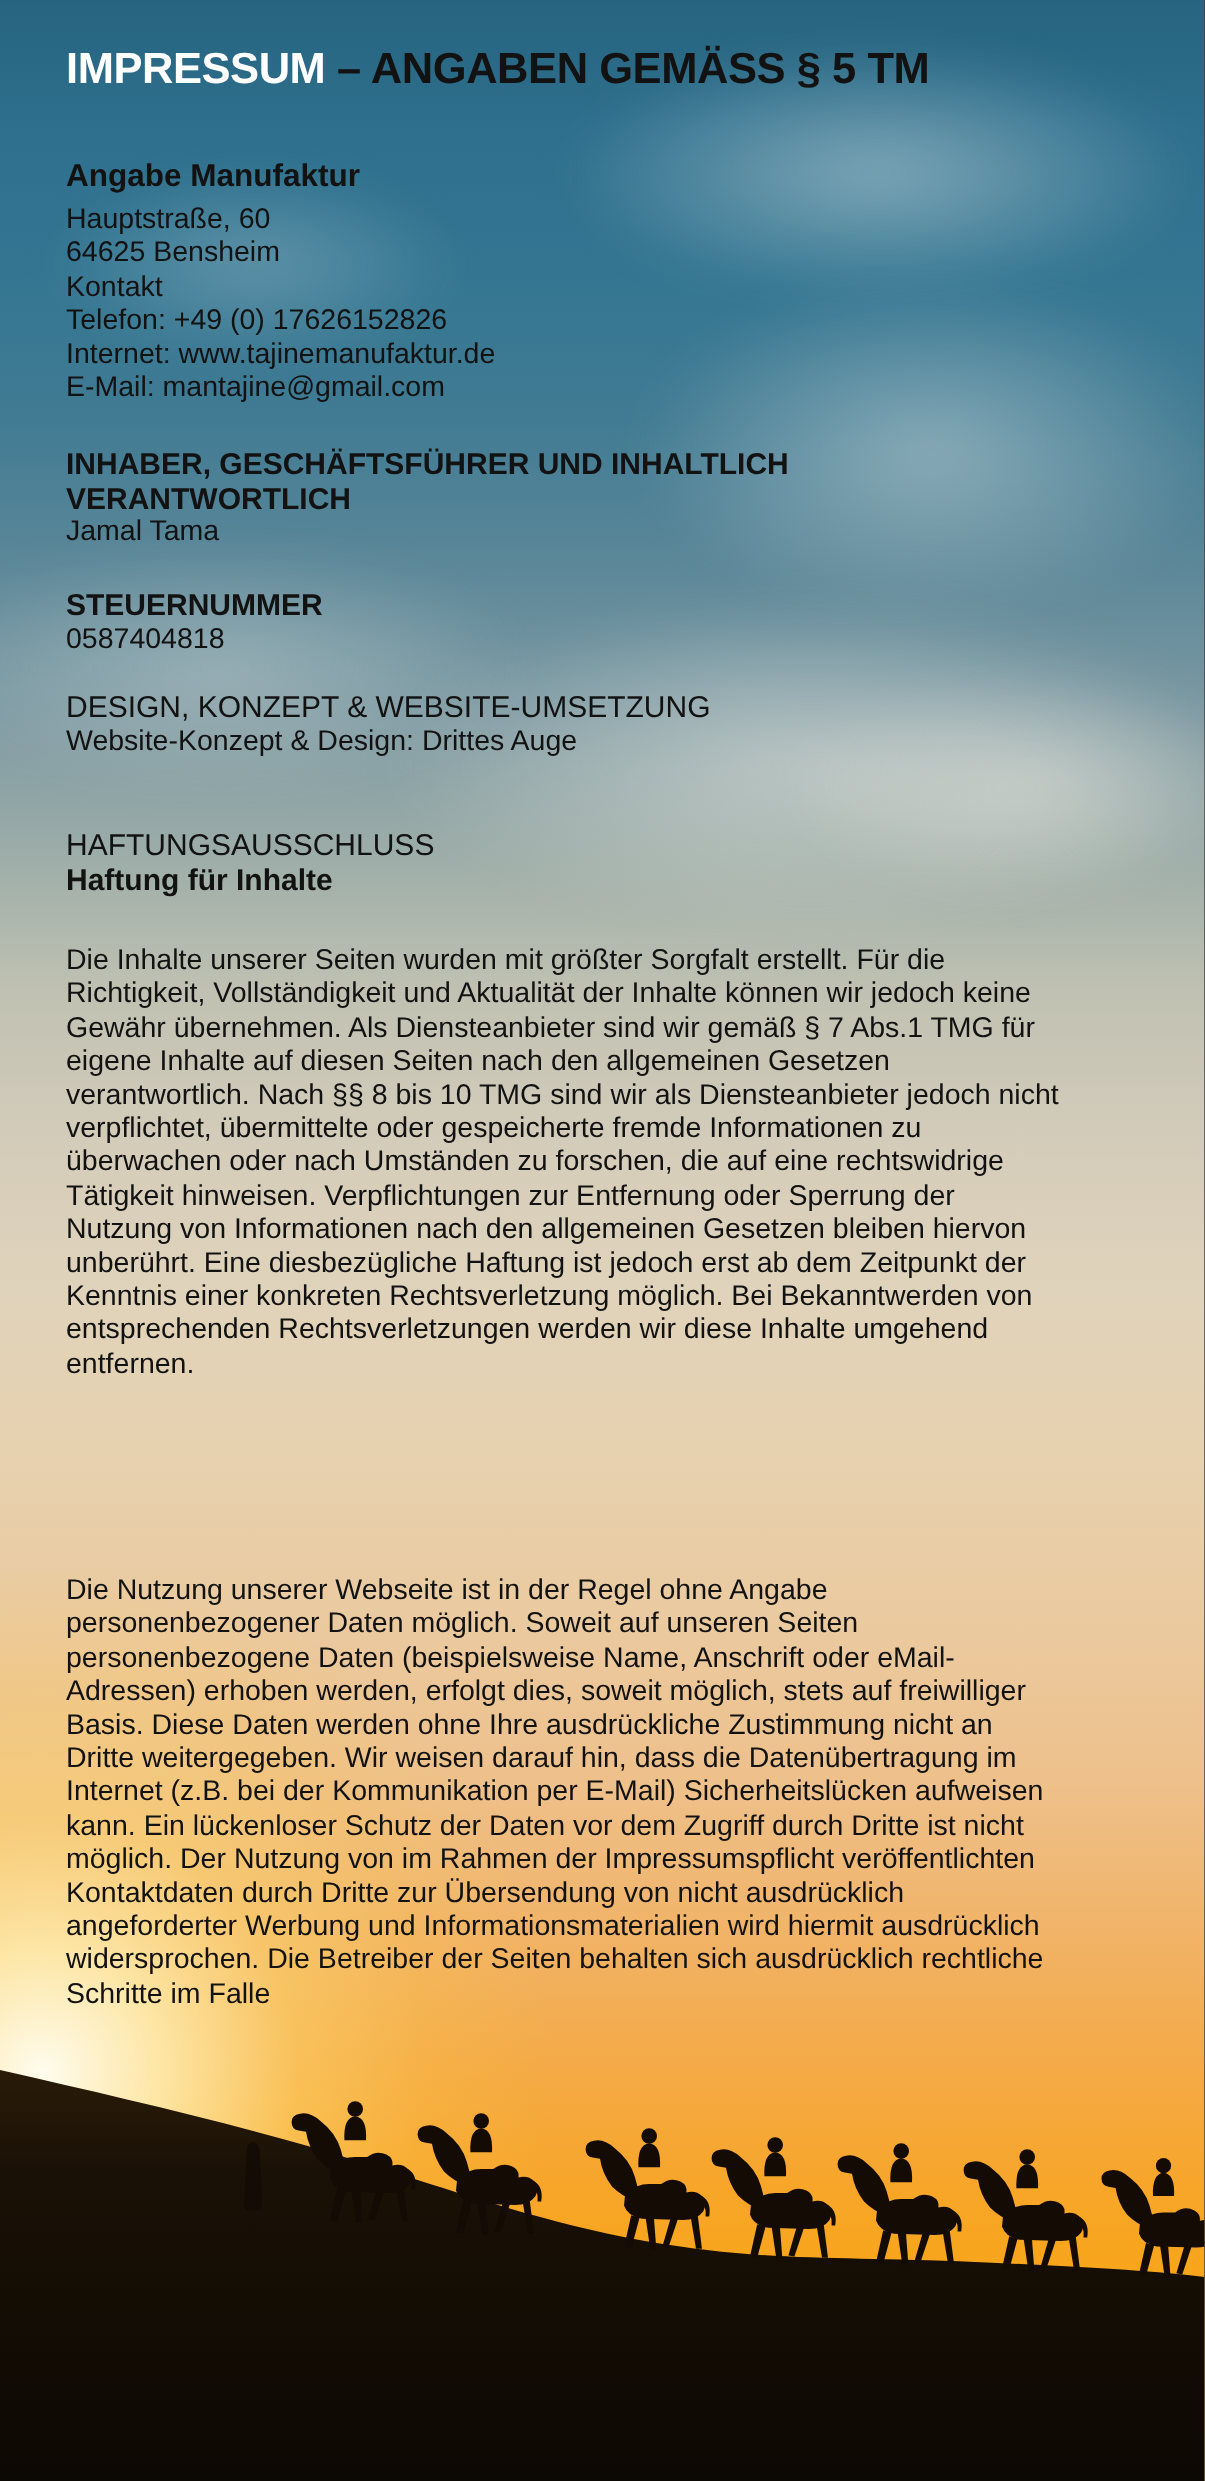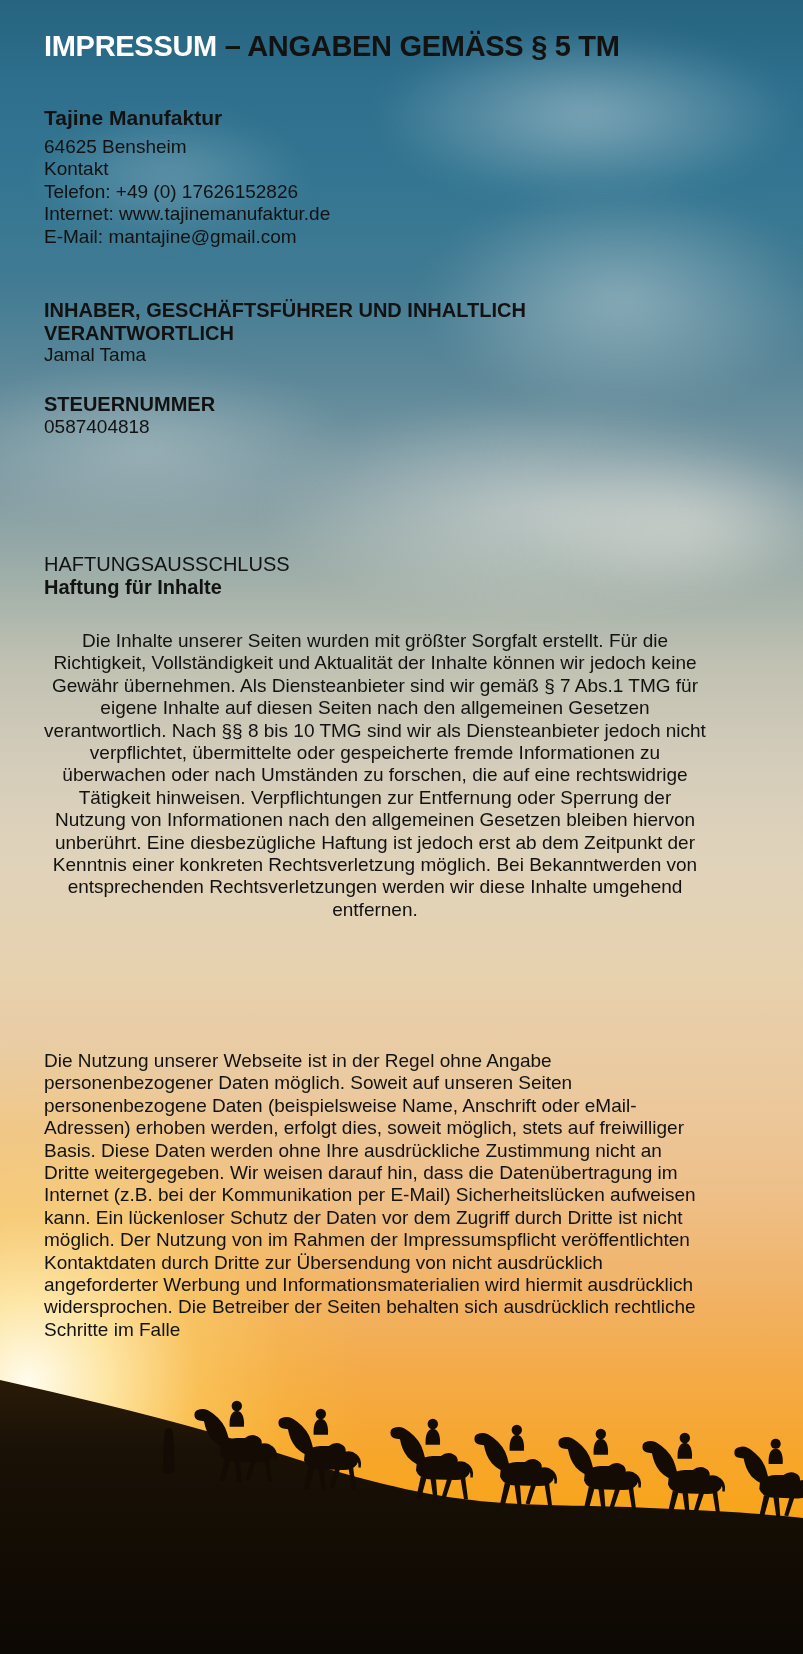--- a/index.html
+++ b/index.html
@@ -70,21 +70,21 @@
   .company { top: 106px; }
   .company-name { font-size: 21px; font-weight: bold; margin-bottom: 6px; }
   .body-line, .body-par { font-size: 19px; line-height: 22.4px; }
   .sec-head { font-size: 20px; font-weight: bold; line-height: 22.7px; }
   .sec-head-reg { font-size: 20px; font-weight: normal; line-height: 22.7px; }
   .owner { top: 299px; }
   .owner .sec-head { width: 600px; }
   .tax { top: 393px; }
   .design { top: 461px; }
   .liability { top: 553px; }
-  .para1 { top: 630px; text-align: center; }
+  .para1 { top: 630px; }
   .privacy-head { top: 1003px; }
   .para2 { top: 1050px; }
 </style>
 </head>
 <body>
 
 <div class="page">
 
   <div class="sky"></div>
   <div class="cloud c1"></div>
@@ -128,38 +128,43 @@
       <use href="#camel" transform="translate(640,76) scale(0.8)"></use>
       <use href="#camel" transform="translate(732,82) scale(0.78)"></use>
     </g>
   </svg>
 
   <main class="content">
 
     <h1 class="tb page-title"><span class="t-hi">IMPRESSUM</span> <span class="t-rest">– ANGABEN GEMÄSS § 5 TM</span></h1>
 
     <section class="tb company">
-      <div class="company-name">Tajine Manufaktur</div>
+      <div class="company-name">Angabe Manufaktur</div>
+      <div class="body-line">Hauptstraße, 60</div>
       <div class="body-line">64625 Bensheim</div>
       <div class="body-line">Kontakt</div>
       <div class="body-line">Telefon: +49 (0) 17626152826</div>
       <div class="body-line">Internet: www.tajinemanufaktur.de</div>
       <div class="body-line">E-Mail: mantajine@gmail.com</div>
     </section>
 
     <section class="tb owner">
       <h2 class="sec-head">INHABER, GESCHÄFTSFÜHRER UND INHALTLICH VERANTWORTLICH</h2>
       <div class="body-line">Jamal Tama</div>
     </section>
 
     <section class="tb tax">
       <h2 class="sec-head">STEUERNUMMER</h2>
       <div class="body-line">0587404818</div>
     </section>
 
+    <section class="tb design">
+      <h2 class="sec-head-reg">DESIGN, KONZEPT &amp; WEBSITE-UMSETZUNG</h2>
+      <div class="body-line">Website-Konzept &amp; Design: Drittes Auge</div>
+    </section>
 
     <section class="tb liability">
       <h2 class="sec-head-reg">HAFTUNGSAUSSCHLUSS</h2>
       <h3 class="sec-head">Haftung für Inhalte</h3>
     </section>
 
     <p class="tb body-par para1">Die Inhalte unserer Seiten wurden mit größter Sorgfalt erstellt. Für die Richtigkeit, Vollständigkeit und Aktualität der Inhalte können wir jedoch keine Gewähr übernehmen. Als Diensteanbieter sind wir gemäß § 7 Abs.1 TMG für eigene Inhalte auf diesen Seiten nach den allgemeinen Gesetzen verantwortlich. Nach §§ 8 bis 10 TMG sind wir als Diensteanbieter jedoch nicht verpflichtet, übermittelte oder gespeicherte fremde Informationen zu überwachen oder nach Umständen zu forschen, die auf eine rechtswidrige Tätigkeit hinweisen. Verpflichtungen zur Entfernung oder Sperrung der Nutzung von Informationen nach den allgemeinen Gesetzen bleiben hiervon unberührt. Eine diesbezügliche Haftung ist jedoch erst ab dem Zeitpunkt der Kenntnis einer konkreten Rechtsverletzung möglich. Bei Bekanntwerden von entsprechenden Rechtsverletzungen werden wir diese Inhalte umgehend entfernen.</p>
 
 
     <p class="tb body-par para2">Die Nutzung unserer Webseite ist in der Regel ohne Angabe personenbezogener Daten möglich. Soweit auf unseren Seiten personenbezogene Daten (beispielsweise Name, Anschrift oder eMail-Adressen) erhoben werden, erfolgt dies, soweit möglich, stets auf freiwilliger Basis. Diese Daten werden ohne Ihre ausdrückliche Zustimmung nicht an Dritte weitergegeben. Wir weisen darauf hin, dass die Datenübertragung im Internet (z.B. bei der Kommunikation per E-Mail) Sicherheitslücken aufweisen kann. Ein lückenloser Schutz der Daten vor dem Zugriff durch Dritte ist nicht möglich. Der Nutzung von im Rahmen der Impressumspflicht veröffentlichten Kontaktdaten durch Dritte zur Übersendung von nicht ausdrücklich angeforderter Werbung und Informationsmaterialien wird hiermit ausdrücklich widersprochen. Die Betreiber der Seiten behalten sich ausdrücklich rechtliche Schritte im Falle</p>

